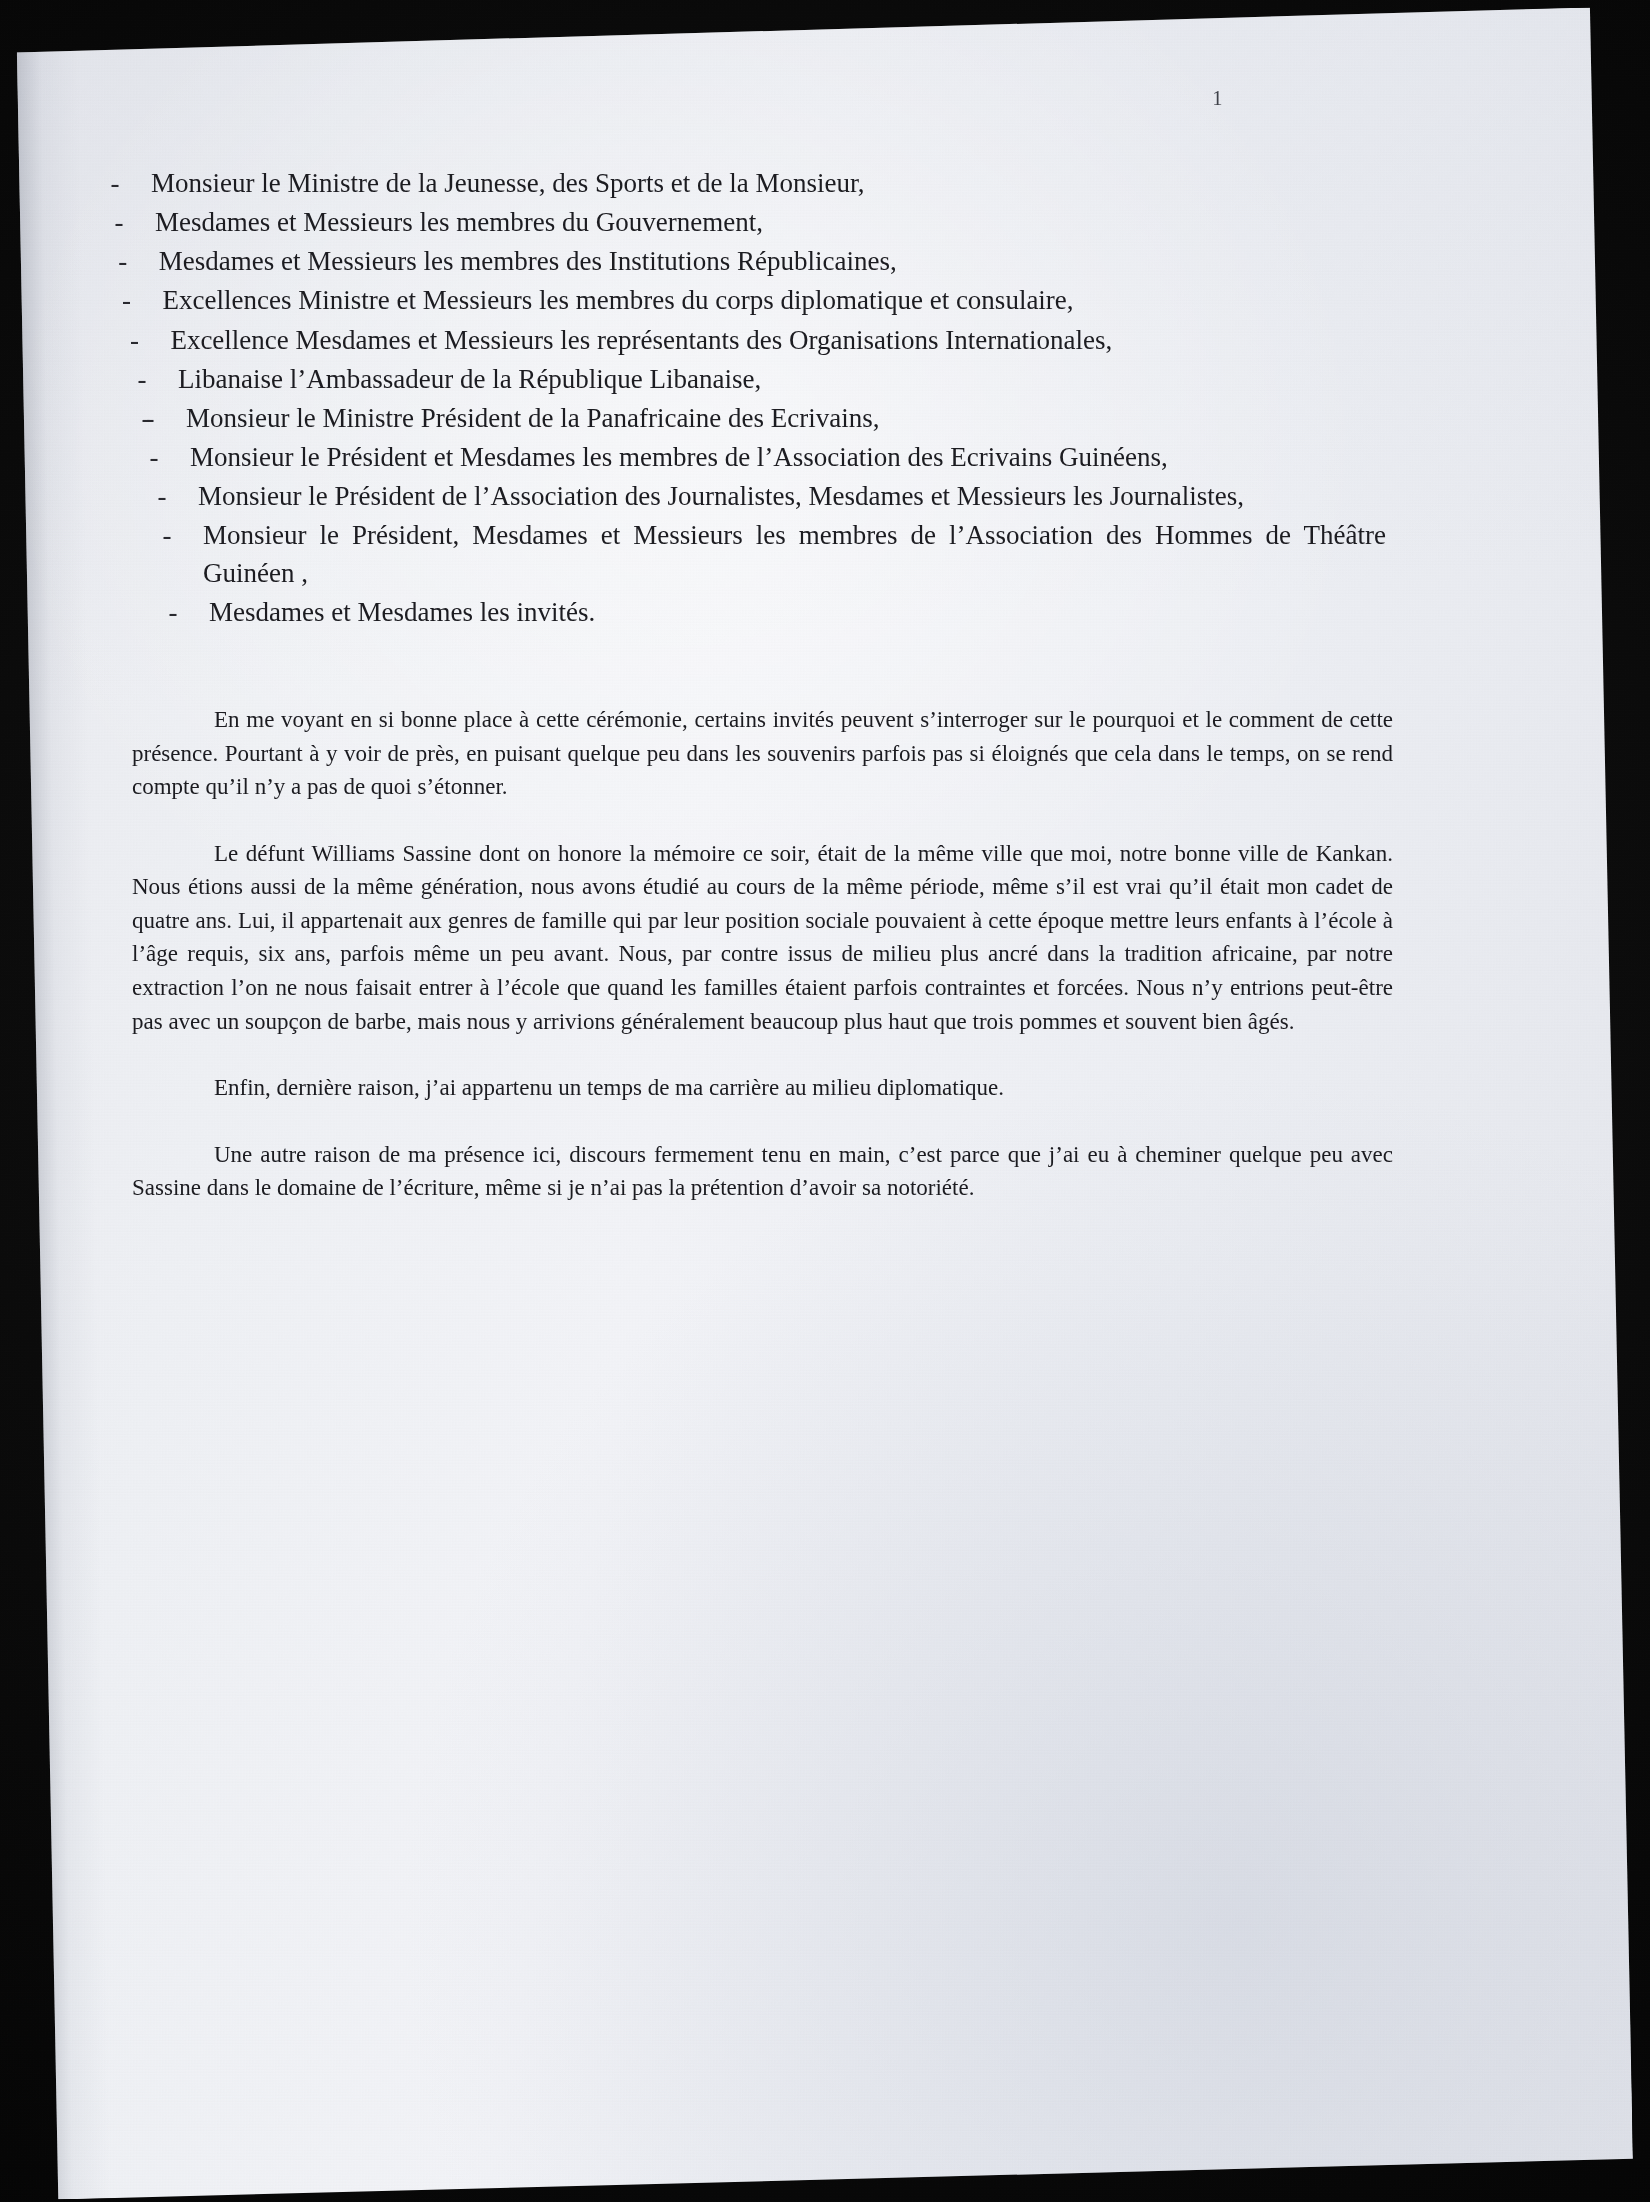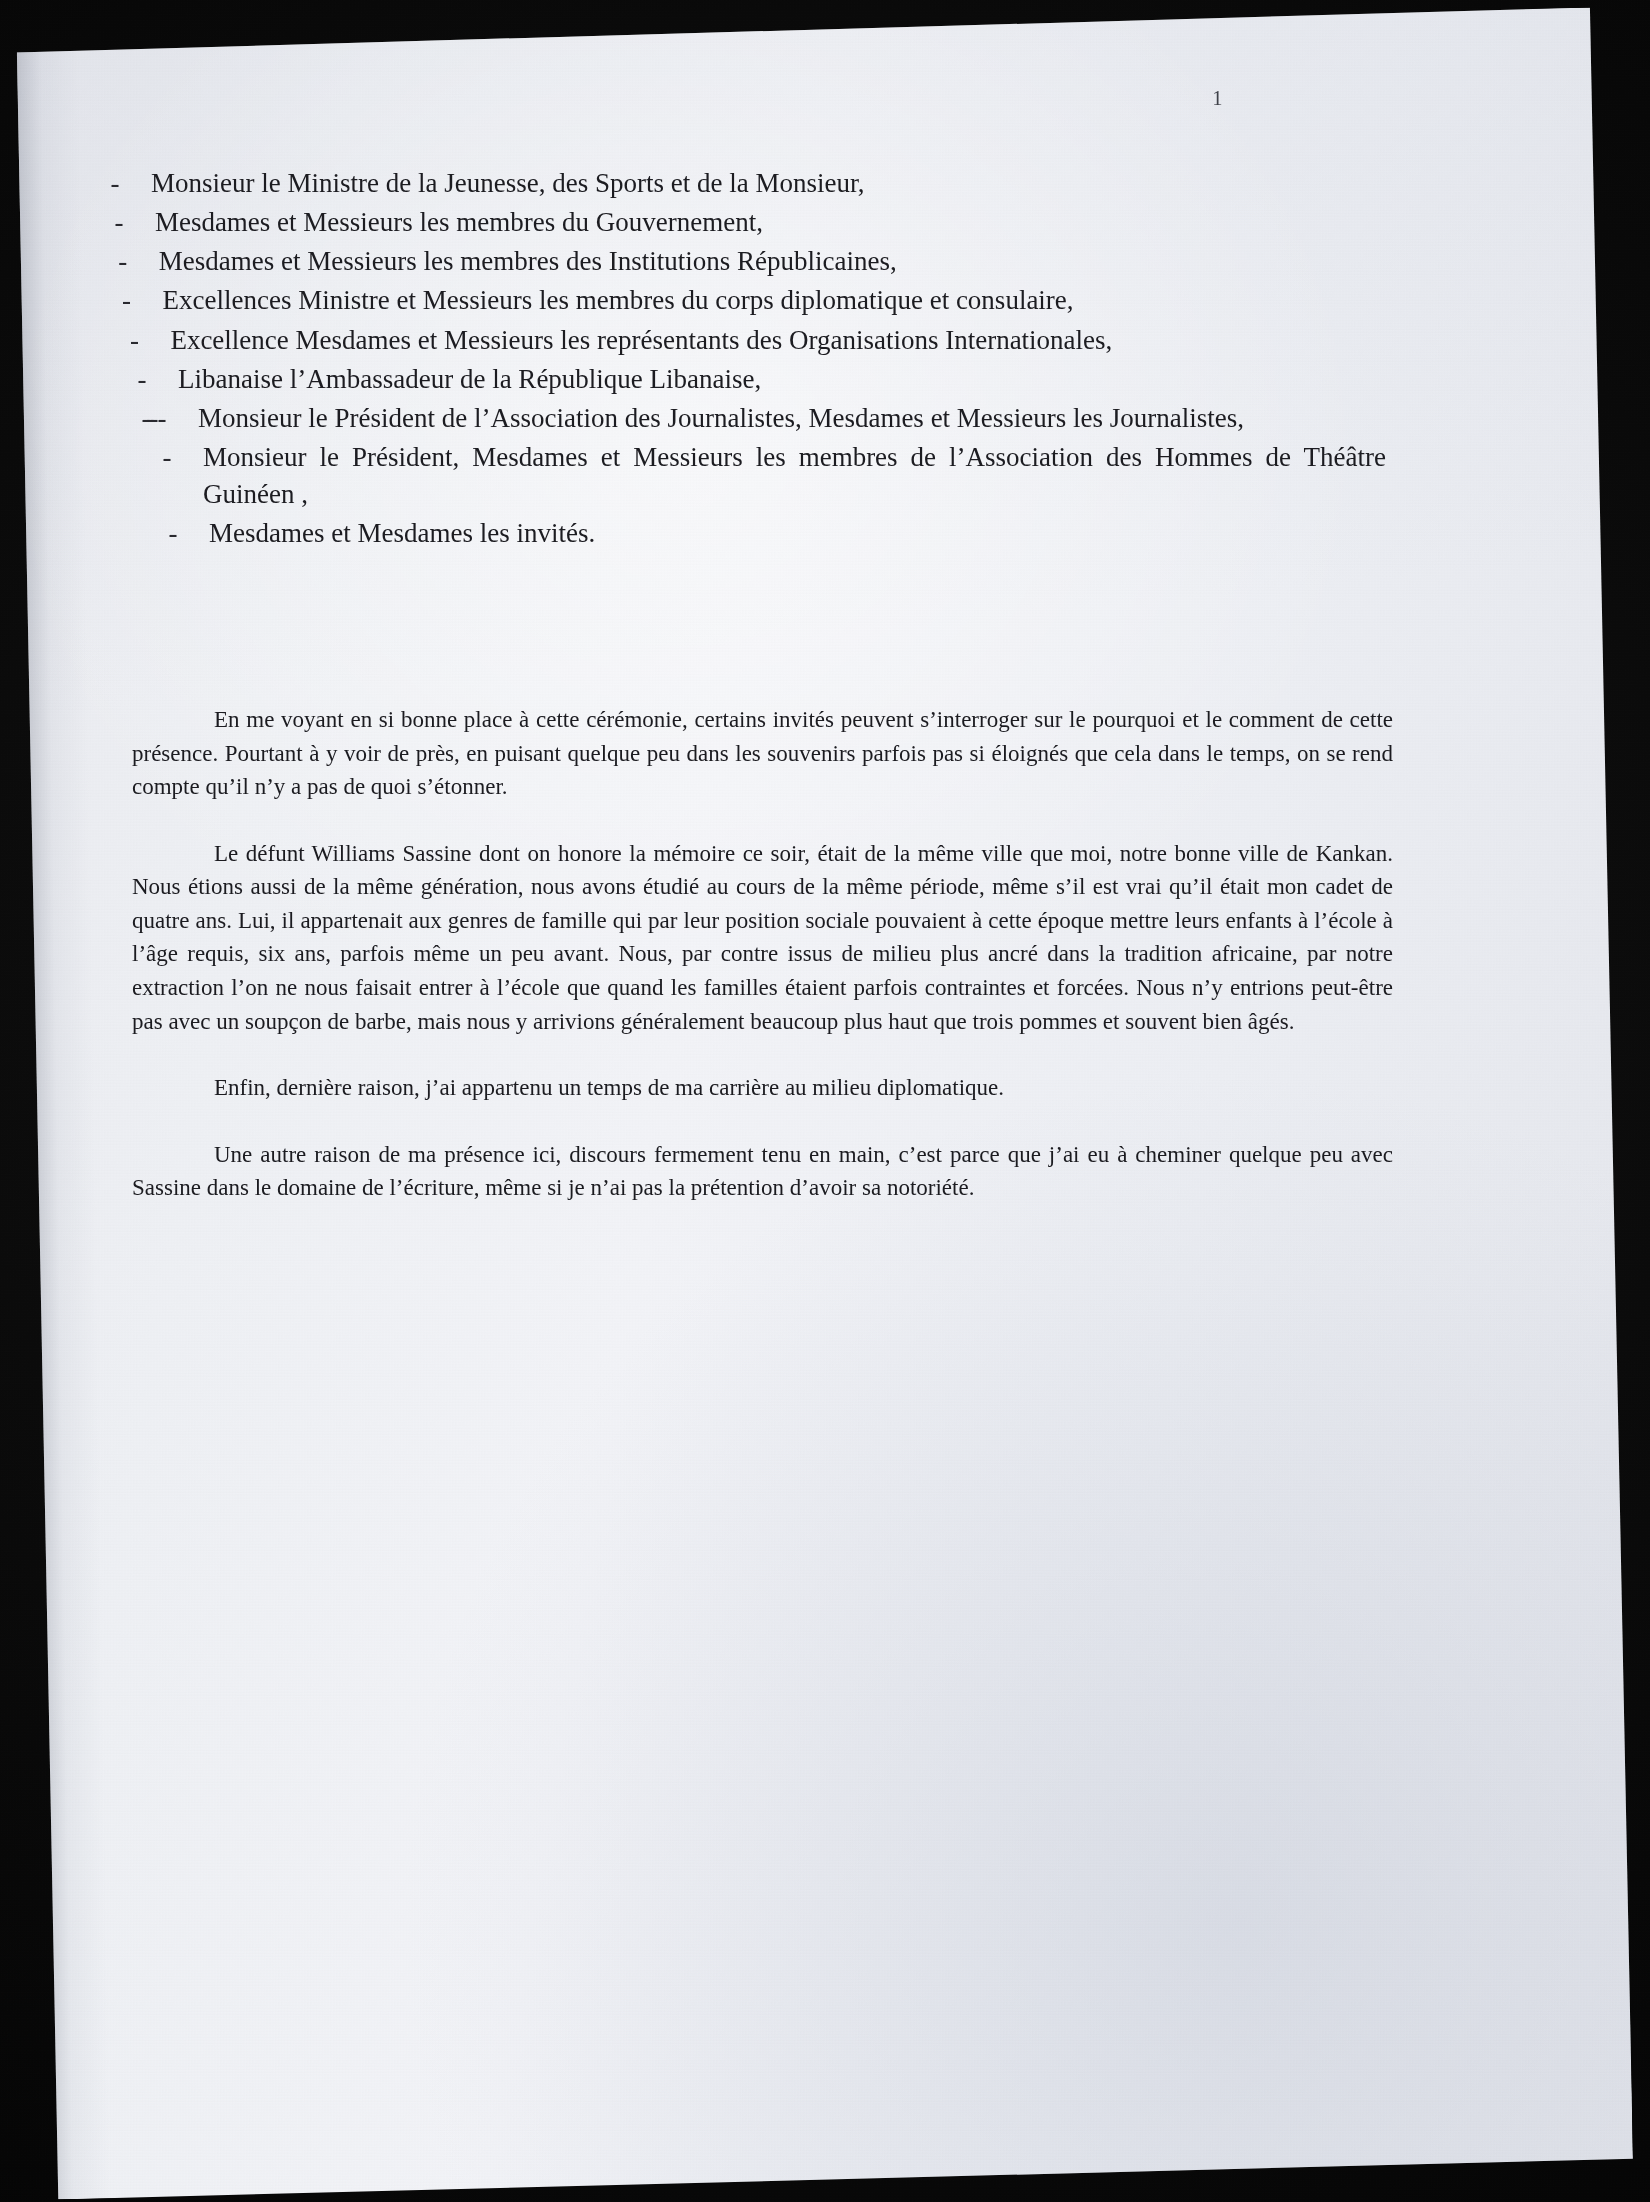--- a/index.html
+++ b/index.html
@@ -158,23 +158,25 @@
       </li>
       <li class="plain">
         <span class="dash">-</span>
         <span>Libanaise l’Ambassadeur de la République Libanaise,</span>
       </li>
       <li class="plain">
         <span class="dash">-</span>
       </li>
       <li class="plain">
         <span class="dash">-</span>
-      </li>
-      <li class="justified">
-        <span class="dash">-</span>
+        <span>Monsieur le Ministre Président de la Panafricaine des Ecrivains,</span>
+      </li>
+      <li class="justified">
+        <span class="dash">-</span>
+        <span>Monsieur le Président et Mesdames les membres de l’Association des Ecrivains Guinéens,</span>
       </li>
       <li class="justified">
         <span class="dash">-</span>
         <span>Monsieur le Président de l’Association des Journalistes, Mesdames et Messieurs les Journalistes,</span>
       </li>
       <li class="justified">
         <span class="dash">-</span>
         <span>Monsieur le Président, Mesdames et Messieurs les membres de l’Association des Hommes de Théâtre Guinéen ,</span>
       </li>
       <li class="plain">

